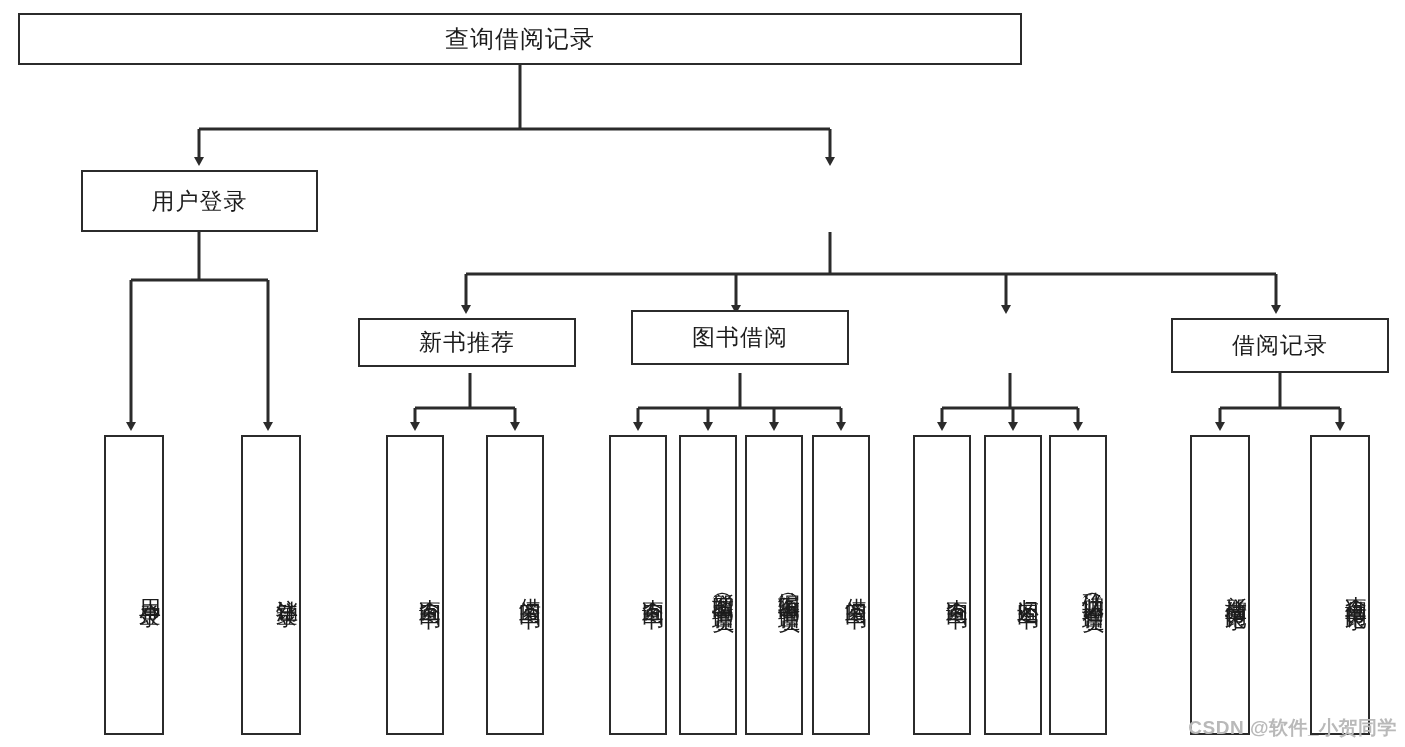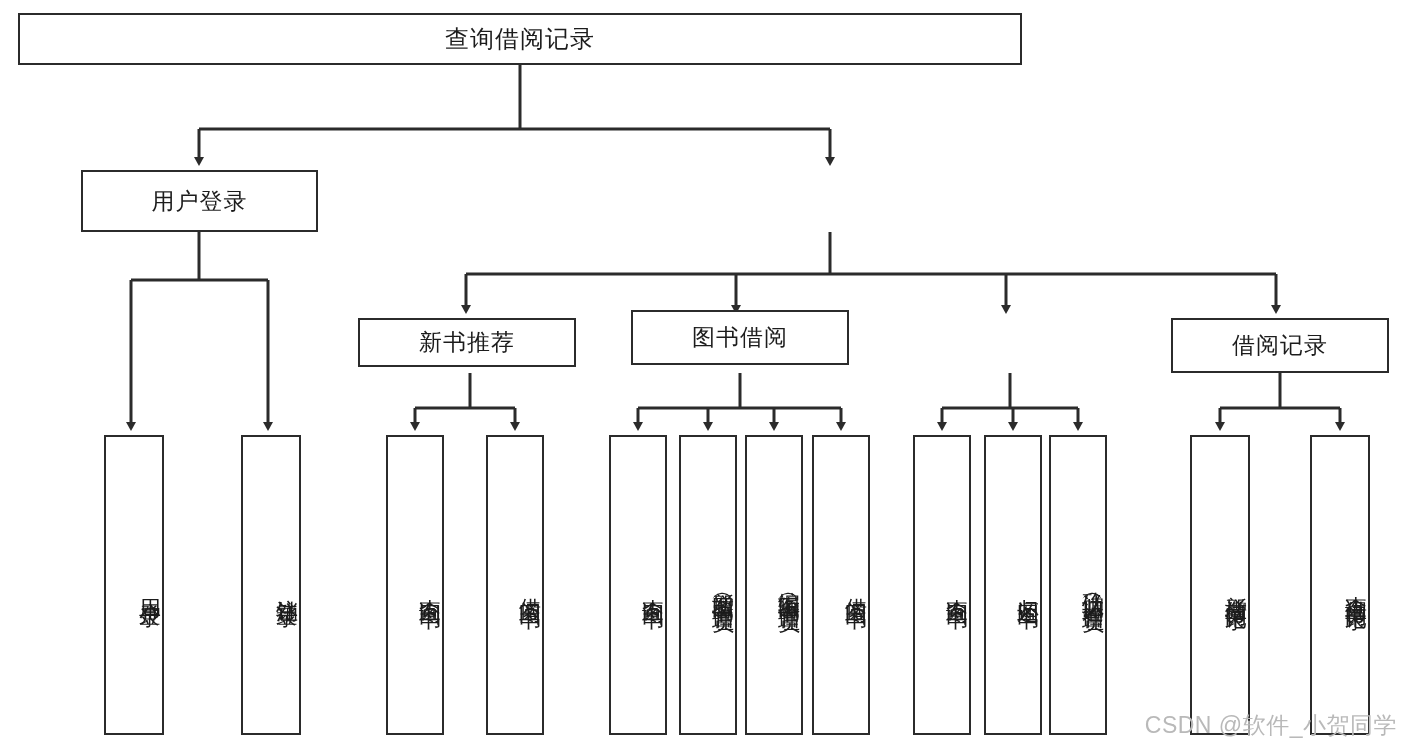--- a/index.html
+++ b/index.html
@@ -56,24 +56,25 @@
     white-space: nowrap;
     line-height: 1.05;
   }
   .node-root {
     font-size: 24px;
   }
   .watermark {
     position: absolute;
     right: 8px;
     bottom: 6px;
-    font-size: 23px;
+    font-size: 19px;
     color: #b9b9b9;
     letter-spacing: 0.5px;
     white-space: nowrap;
+    font-weight: bold;
   }
 </style>
 </head>
 <body>
 
 <div id="diagram-canvas">
 
   <svg class="svg-layer" viewBox="0 0 1405 747" xmlns="http://www.w3.org/2000/svg">
     <defs>
       <marker id="arrow" markerWidth="9" markerHeight="10" refX="1" refY="5" orient="auto" markerUnits="userSpaceOnUse">

